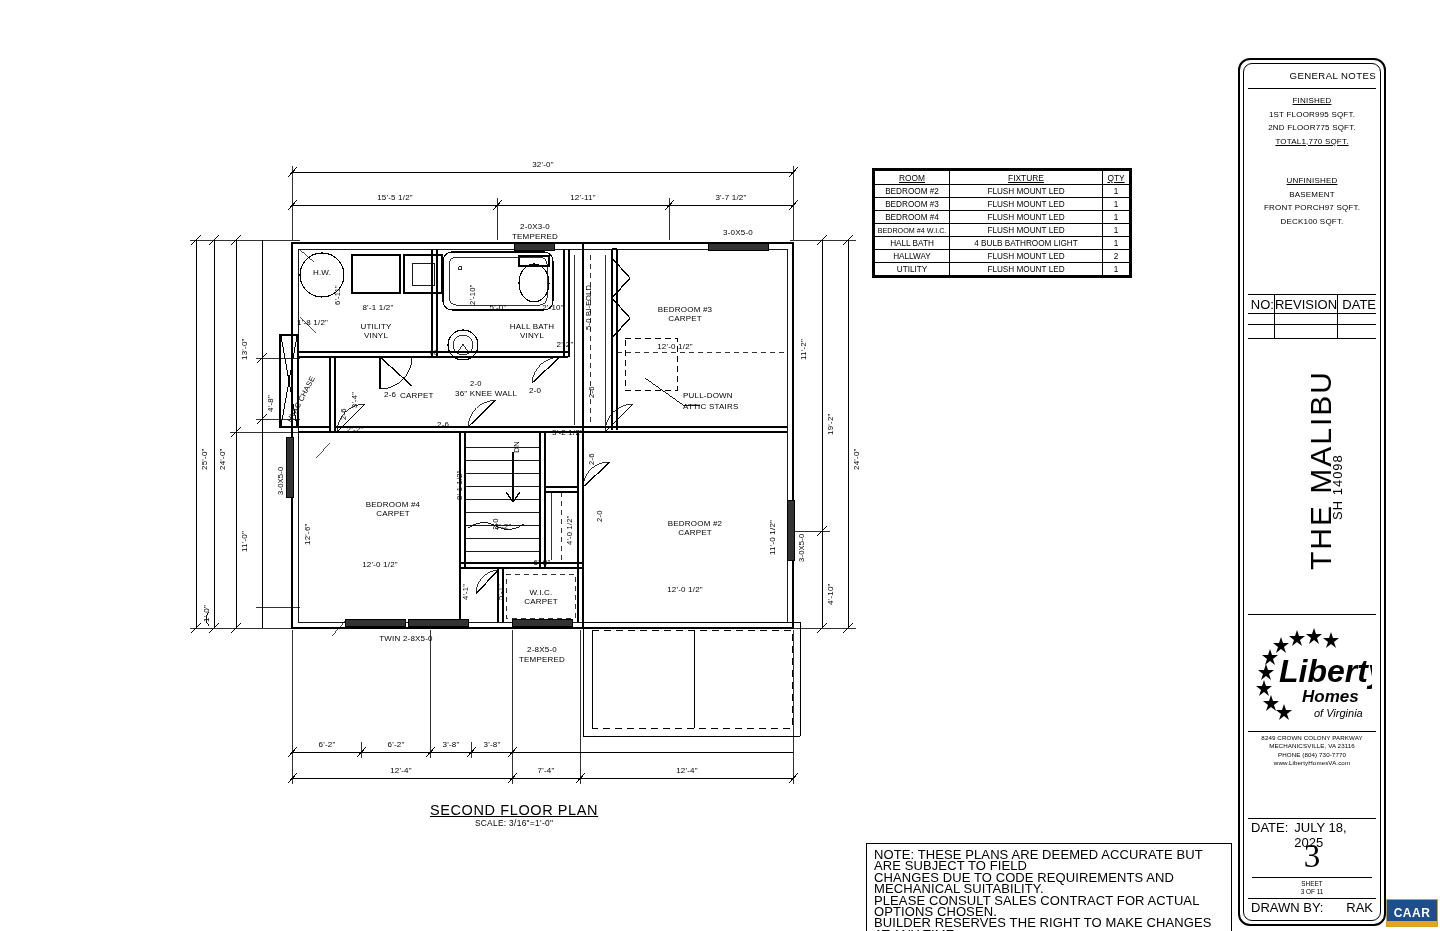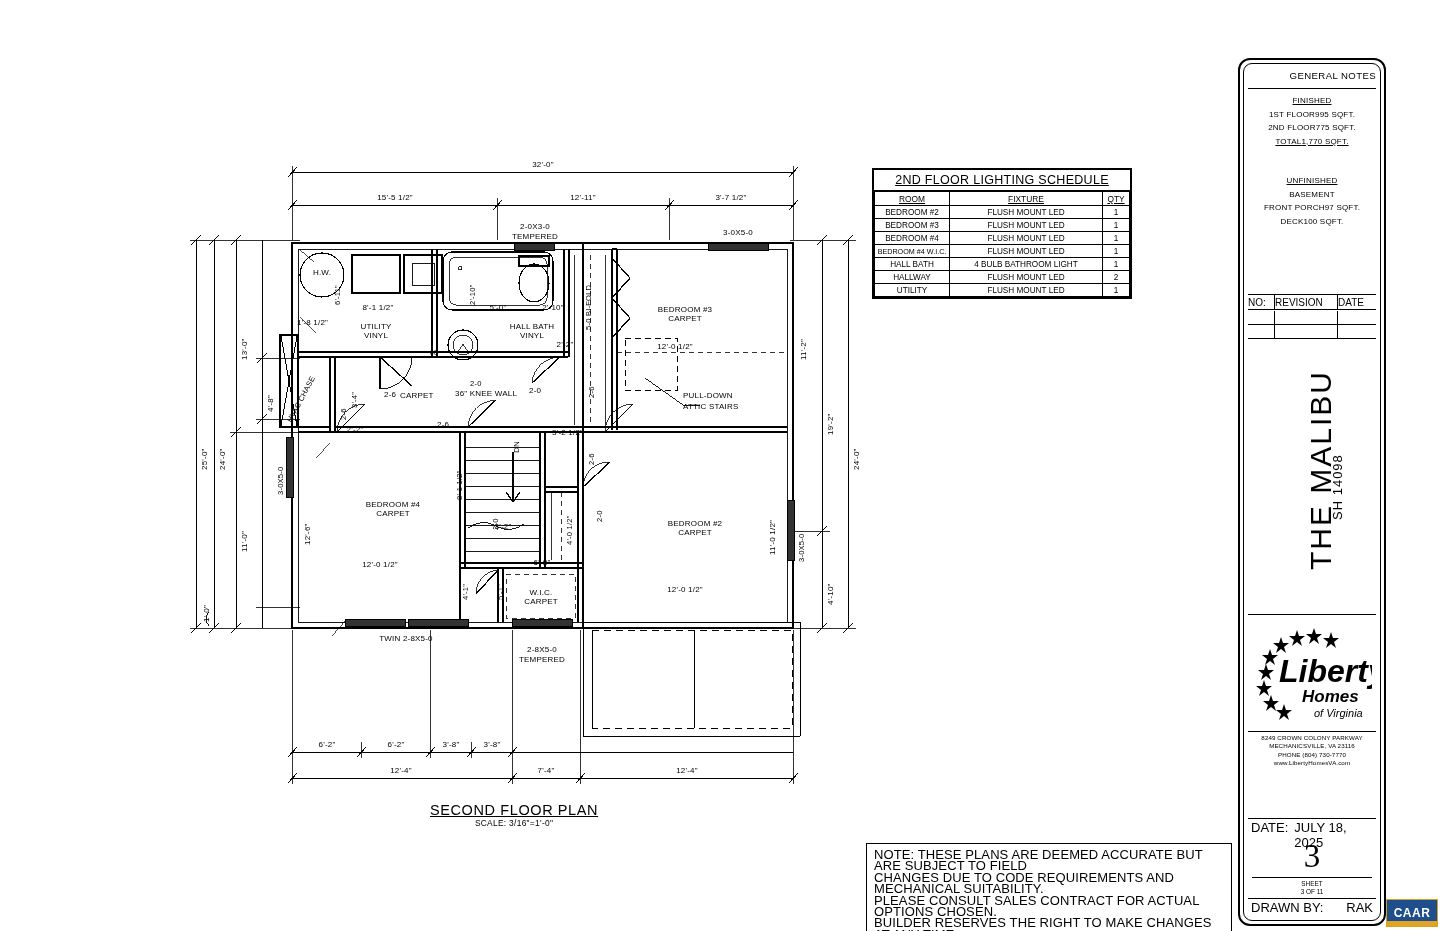--- a/index.html
+++ b/index.html
@@ -30,21 +30,21 @@
   #tb-inner{position:absolute;left:5px;top:5px;right:5px;bottom:5px;
       border:1.5px solid #000;border-radius:9px;}
   .tb-sec{position:absolute;left:10px;right:10px;}
   #gn-title{top:12px;font-size:9.6px;text-align:right;letter-spacing:.4px;}
   .gn-line{display:flex;justify-content:center;font-size:8px;line-height:13.5px;}
   .gn-line .k{letter-spacing:.2px;}
   .gn-line .v{letter-spacing:.2px;}
   .ul{text-decoration:underline;}
 
   #rev-hdr{border-top:1.5px solid #000;border-bottom:1.5px solid #000;display:flex;}
-  #rev-hdr div{font-size:10px;text-align:left;padding:1.5px 0;}
+  #rev-hdr div{font-size:13px;text-align:right;padding:1.5px 0;}
   #rev-hdr .c1{width:26px;border-right:1.5px solid #000;}
   #rev-hdr .c2{flex:1;border-right:1.5px solid #000;}
   #rev-hdr .c3{width:38px;}
   .rev-row{height:13px;border-bottom:1px solid #000;display:flex;}
   .rev-row .c1{width:26px;border-right:1.5px solid #000;}
   .rev-row .c2{flex:1;border-right:1.5px solid #000;}
   .rev-row .c3{width:38px;}
 
   #plan-name{font-size:30px;letter-spacing:2px;white-space:nowrap;}
   #plan-code{font-size:13px;letter-spacing:1px;white-space:nowrap;}
@@ -451,21 +451,20 @@
 <div class="abs lbl" style="left:566px;top:545px;font-size:7.6px;transform:rotate(-90deg);transform-origin:left top;">4'-0 1/2"</div>
 <div class="abs lbl" style="left:462px;top:600px;font-size:7.6px;transform:rotate(-90deg);transform-origin:left top;">4'-1"</div>
 <div class="abs lbl" style="left:497px;top:600px;font-size:7.6px;transform:rotate(-90deg);transform-origin:left top;">5'-1"</div>
 
 <div class="abs" id="plantitle">
   <div class="a">SECOND FLOOR PLAN</div>
   <div class="b">SCALE: 3/16"=1'-0"</div>
 </div>
 
 <div class="abs" id="light-sched">
-  <div class="title"><span>2ND FLOOR LIGHTING SCHEDULE</span></div>
   <table>
     <thead>
       <tr>
         <th class="room"><span>ROOM</span></th>
         <th><span>FIXTURE</span></th>
         <th class="qty"><span>QTY</span></th>
       </tr>
     </thead>
     <tbody>
       <tr>

